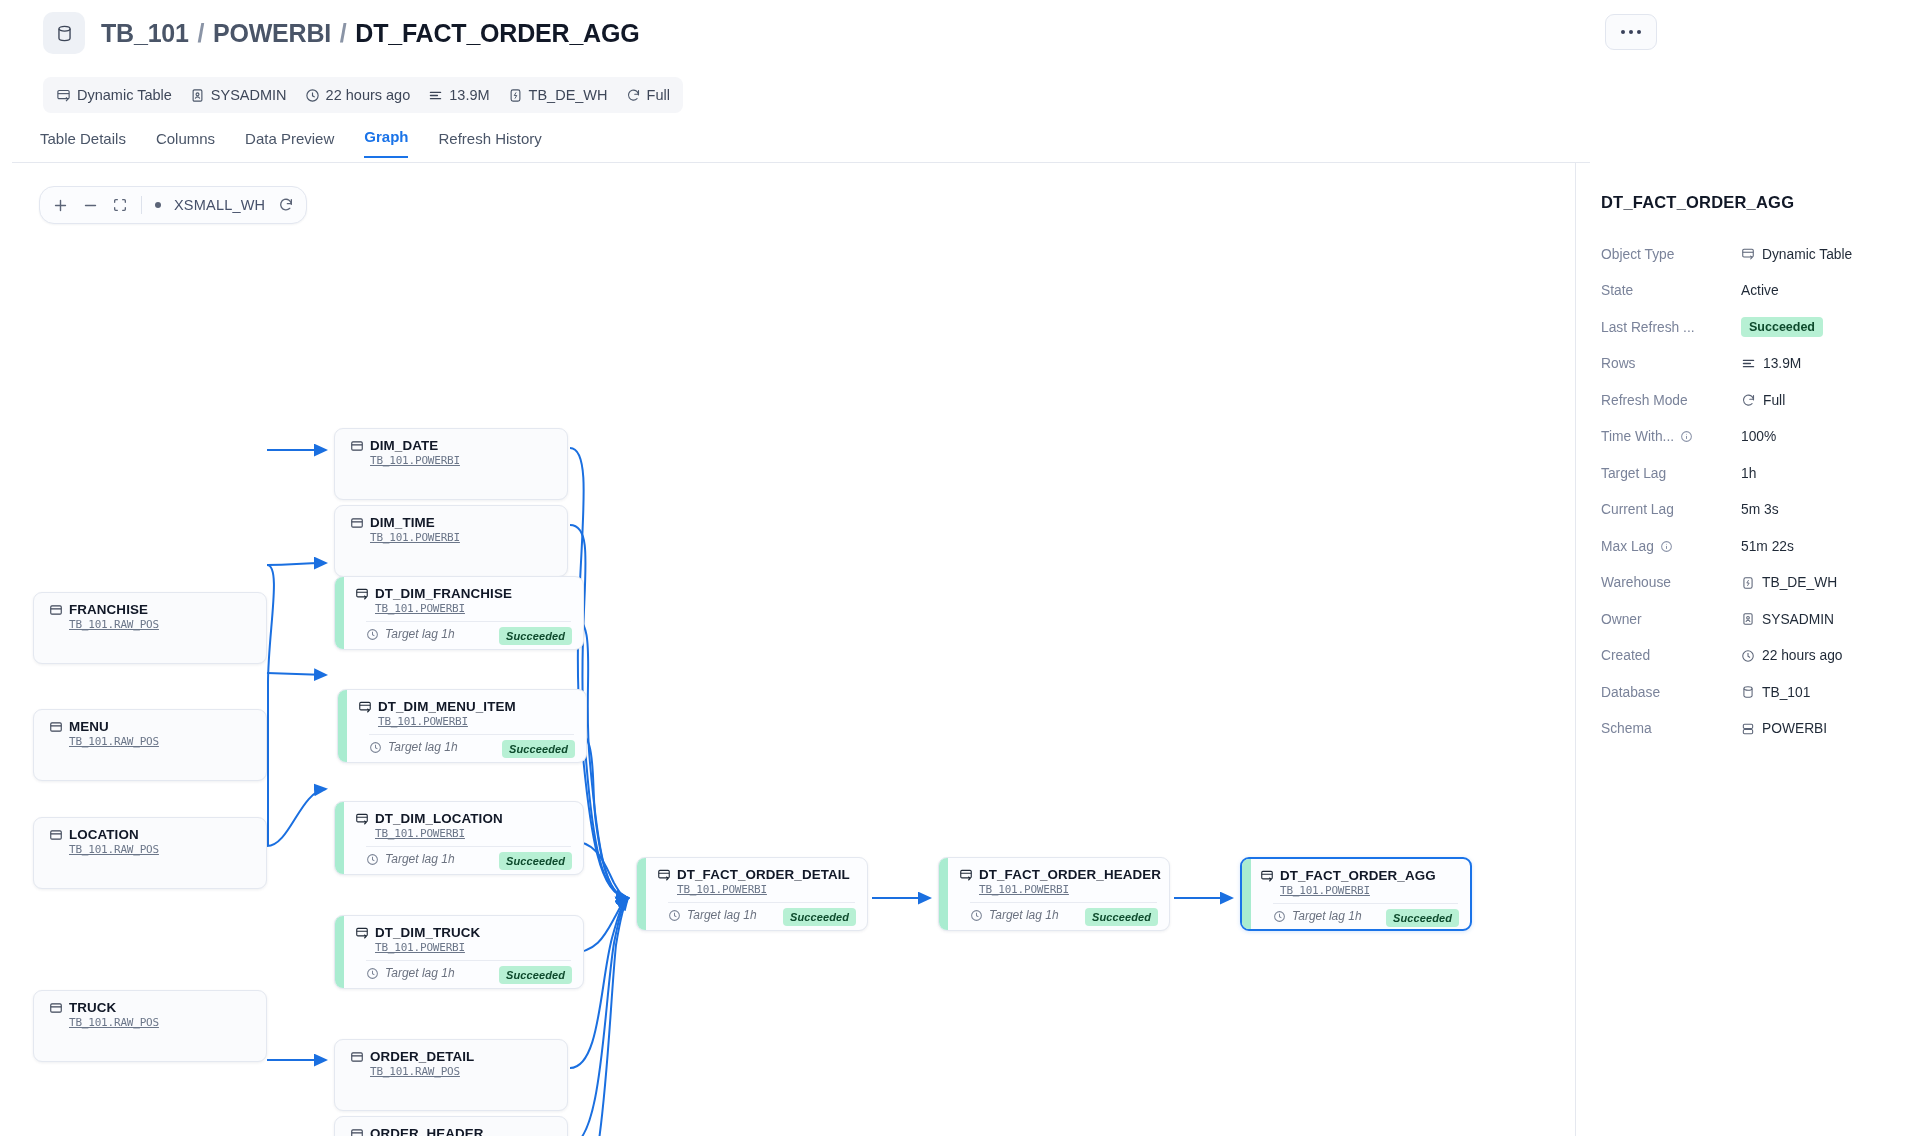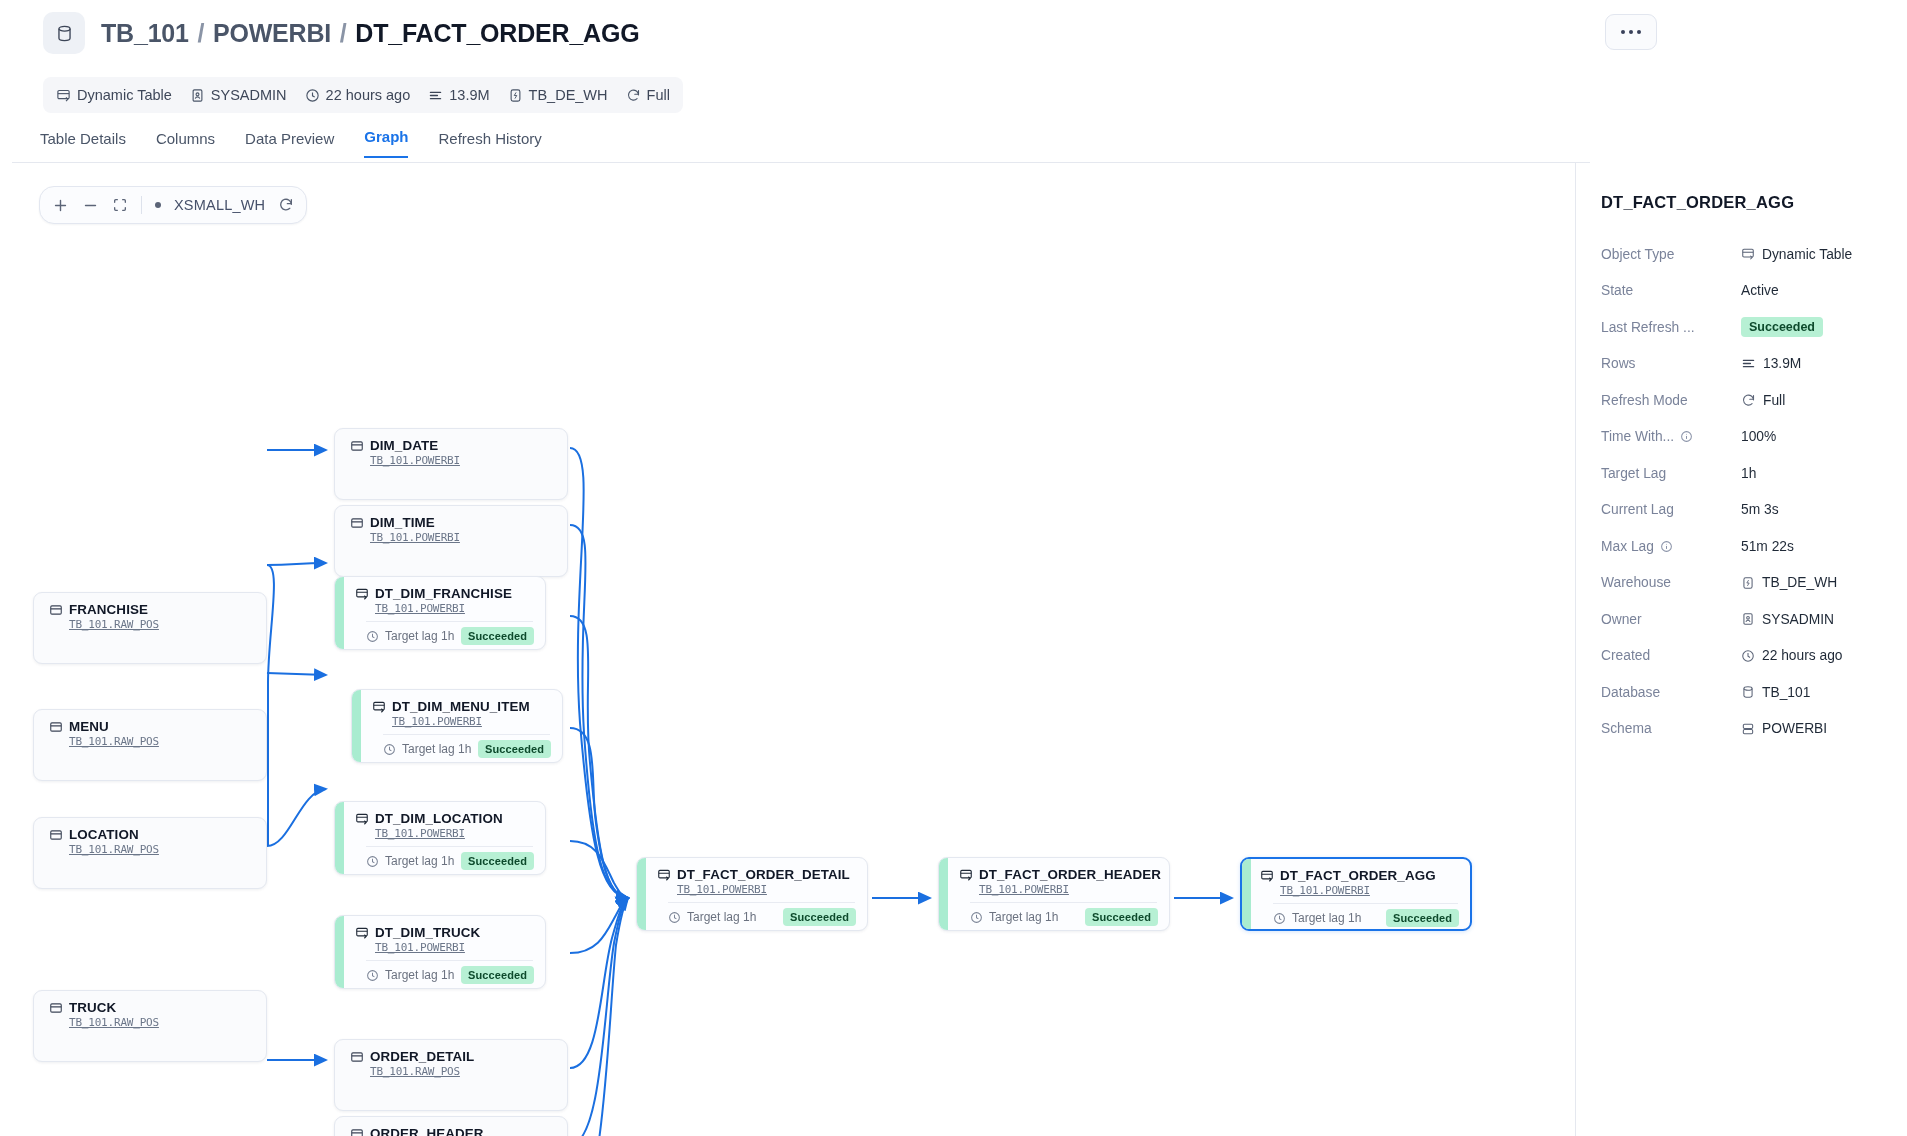--- a/index.html
+++ b/index.html
@@ -95,21 +95,21 @@
   .wh-dot { width: 6px; height: 6px; border-radius: 50%; background: #5b6477; }
   .wh-name { font-size: 14.5px; color: #46506a; letter-spacing:.2px; }
 
   
   .node {
     position: absolute; border-radius: 9px; background: #fafbfd;
     border: 1px solid #e4e8f0; box-shadow: 0 1px 3px rgba(20,30,60,.07);
     overflow: hidden;
   }
   .node.src { width: 234px; height: 72px; }
-  .node.dt  { width: 212px; height: 74px; background: #fcfdff; }
+  .node.dt  { width: 250px; height: 74px; background: #fcfdff; }
   .node.selected { border: 2px solid #1a73e8; box-shadow: 0 1px 4px rgba(26,115,232,.18); }
 
   .accent {
     position: absolute; left: 0; top: 0; bottom: 0; width: 9px;
     background: #a9ecd0;
   }
   .node-body { position: absolute; left: 0; right: 0; top: 0; padding: 9px 12px 0 15px; }
   .node.dt .node-body { left: 9px; padding-left: 11px; }
   .node.selected .node-body { left: 7px; }
   .node-title {
@@ -118,21 +118,21 @@
     white-space: nowrap;
   }
   .node-sub {
     font-size: 11px; color: #6b7689; margin-left: 20px; margin-top: 1px;
     font-family: "DejaVu Sans Mono", monospace; letter-spacing: -0.2px; text-decoration: underline;
   }
   .node-hr { position:absolute; left: 22px; right: 12px; top: 44px; height:1px; background:#e8ebf2; }
   .node.dt .node-hr { left: 31px; }
   .node-foot {
     position: absolute; left: 22px; right: 11px; top: 50px;
-    display: flex; align-items: center; justify-content: space-between;
+    display: flex; align-items: flex-start; justify-content: space-between; font-style: italic;
   }
   .node.dt .node-foot { left: 31px; }
   .lag { display:flex; align-items:center; gap:6px; font-size: 12px; color:#6b7280; }
   .badge {
     background: #b7f0d4; color: #0d4a2c; font-size: 11px; font-weight: 700;
     border-radius: 4px; padding: 3px 7px; letter-spacing: .1px;
   }
 
   
   .sp-title { font-size: 16.5px; font-weight: 800; color: #111827; letter-spacing: .2px; margin-bottom: 24px; }
@@ -357,21 +357,21 @@
           <svg class="icon" width="13" height="13" viewBox="0 0 24 24" fill="none" stroke="#7b8496" stroke-width="1.9">
               <circle cx="12" cy="12" r="9"></circle>
               <path d="M12 7v5.5l3.5 2"></path>
             </svg>
           <span>Target lag 1h</span>
         </div>
         <div class="badge">Succeeded</div>
       </div>
     </div>
 
-    <div class="node dt" style="left:351px; top:526px;">
+    <div class="node dt" style="left:337px; top:526px;">
       <div class="accent"></div>
       <div class="node-body">
         <div class="node-title">
           <span>
               <svg class="icon" width="14" height="14" viewBox="0 0 24 24" fill="none" stroke="#1f2937" stroke-width="1.9">
                 <rect x="3" y="4" width="18" height="13" rx="2"></rect>
                 <path d="M3 9h18"></path>
                 <path d="M16 15l3 3-3 3"></path>
               </svg>
             </span>

